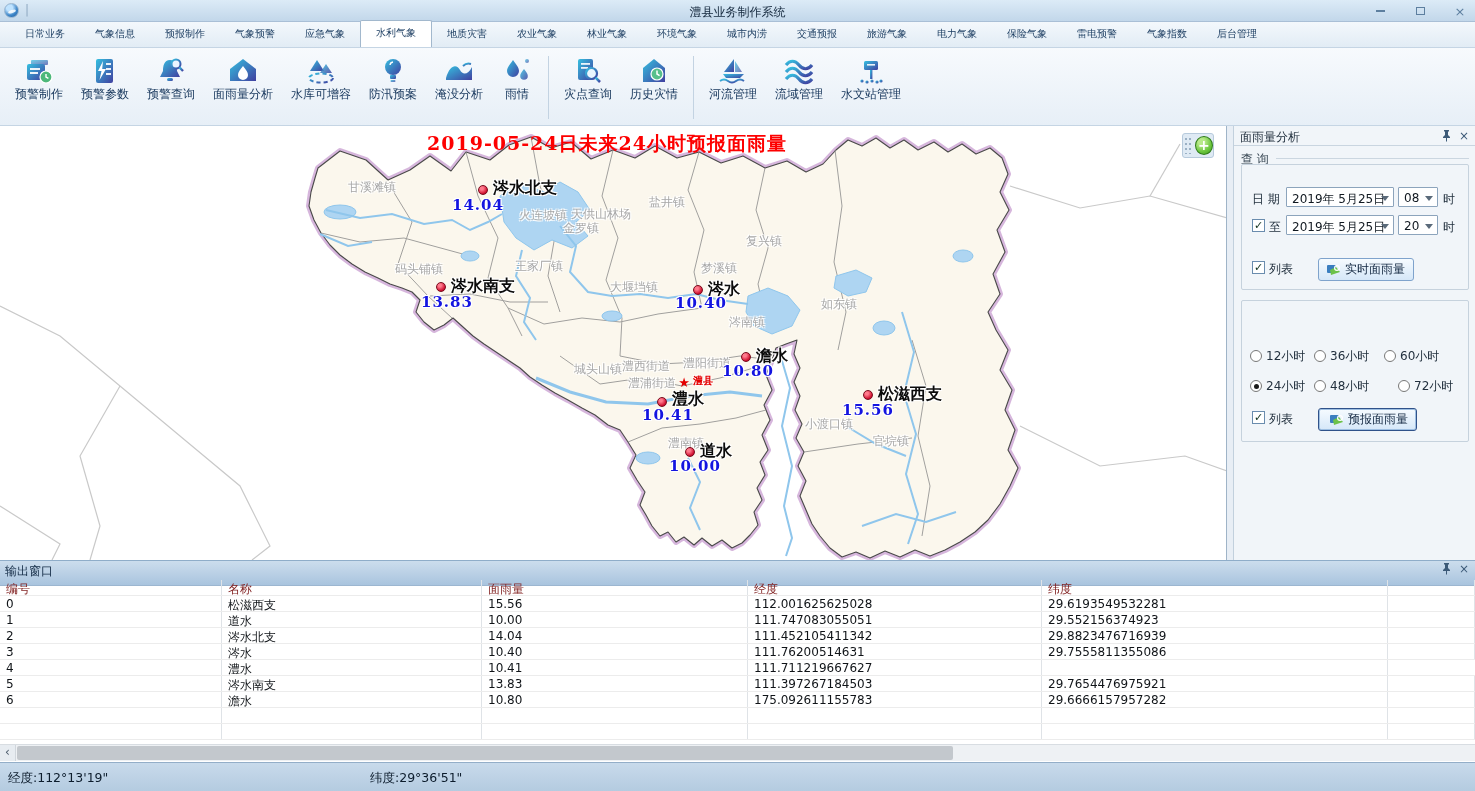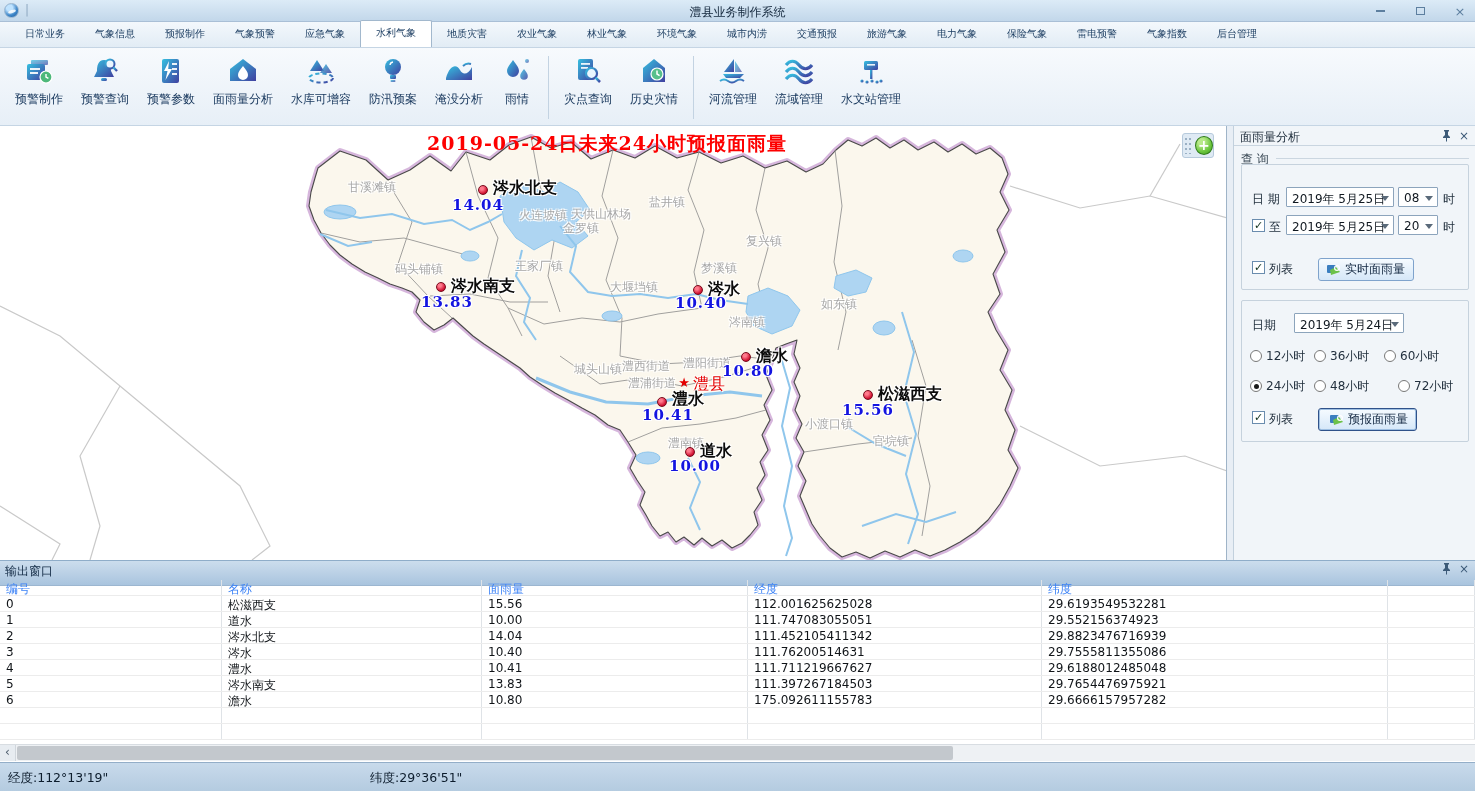--- a/index.html
+++ b/index.html
@@ -32,41 +32,41 @@
 
   
   .toolbar { position:absolute; top:48px; left:0; width:100%; height:78px;
     background:linear-gradient(#f7fafd,#e7eff7); border-bottom:1px solid #c5d5e4;
     display:flex; align-items:stretch; padding:4px 0 2px 6px; }
   .tgroup { display:flex; align-items:stretch; }
   .tdivider { width:1px; background:#c3d3e2; margin:4px 6px; }
   .titem { display:flex; flex-direction:column; align-items:center; justify-content:flex-start;
     padding:4px 9px 2px 9px; border-radius:3px; cursor:default; }
   .titem svg { width:32px; height:30px; }
-  .titem .tlabel { margin-top:5px; font-size:12px; color:#14345a; white-space:nowrap; }
+  .titem .tlabel { font-size:12px; color:#14345a; white-space:nowrap; }
 
   
   .main { position:absolute; top:126px; left:0; width:1475px; height:434px; background:#e8eef5; }
   .map { position:absolute; left:0; top:0; width:1227px; height:434px; background:#fff;
     border-right:1px solid #9fb4c8; overflow:hidden; }
   .map svg.base { position:absolute; left:0; top:0; }
   .map-title { position:absolute; left:607px; top:5px; transform:translateX(-50%); white-space:nowrap;
     font-family:"DejaVu Serif","Liberation Serif",serif; font-weight:bold; font-size:19px; color:#fd0000; letter-spacing:1px; }
   .town { position:absolute; transform:translateX(-50%); white-space:nowrap; font-size:12px; color:#a7a7a7;
     text-shadow:1px 1px 0 #fff,-1px -1px 0 #fff,1px -1px 0 #fff,-1px 1px 0 #fff; }
   .stn-dot { position:absolute; width:10px; height:10px; border-radius:50%; transform:translate(-50%,-50%);
     background:radial-gradient(circle at 35% 30%, #ff7a8c 0 20%, #cf1030 70%, #8d0b20 100%); border:1px solid #7a0a1c; }
   .stn-name { position:absolute; white-space:nowrap; font-family:"DejaVu Serif","Liberation Serif",serif;
     font-weight:bold; font-size:16px; color:#0b0b0b;
     text-shadow:1px 1px 0 #fff,-1px -1px 0 #fff,1px -1px 0 #fff,-1px 1px 0 #fff; }
   .stn-val { position:absolute; white-space:nowrap; font-family:"DejaVu Serif","Liberation Serif",serif;
     font-weight:bold; font-size:15px; color:#1414e0; letter-spacing:1px;
     text-shadow:1px 1px 0 #fff,-1px -1px 0 #fff,1px -1px 0 #fff,-1px 1px 0 #fff; }
   .county-star { position:absolute; color:#e40000; font-size:13px; transform:translate(-50%,-50%); }
-  .county-name { position:absolute; color:#e40000; font-size:16px; font-weight:normal; white-space:nowrap;
+  .county-name { position:absolute; color:#e40000; font-size:10px; font-weight:bold; white-space:nowrap;
     text-shadow:1px 1px 0 #fff,-1px -1px 0 #fff; }
   .zoom-fab { position:absolute; left:1182px; top:7px; width:32px; height:25px; background:#dfeaf4;
     border:1px solid #b7cadc; border-radius:3px; display:flex; align-items:center; }
   .fab-grip2 { width:2px; height:16px; margin-left:2px;
     background:repeating-linear-gradient(#9ab0c4 0 2px, transparent 2px 5px); }
   .fab-plus { width:19px; height:19px; margin-left:4px; border-radius:50%;
     background:radial-gradient(circle at 35% 30%, #b8e98a 0 20%, #6cc63e 60%, #3f9a22 100%);
     border:1px solid #2f7a1a; color:#fff; font-weight:bold; font-size:14px; line-height:17px; text-align:center; }
 
   
@@ -96,21 +96,21 @@
   .pbtn.focused { border:1px solid #30528a; box-shadow:0 0 0 1px #9ebfe2 inset;padding-left:11px; }
 
   
   .output { position:absolute; top:560px; left:0; width:1475px; height:202px; background:#fff; }
   .out-header { position:absolute; top:0; left:0; width:100%; height:26px;
     background:linear-gradient(#ccdded,#a9c4de); border-top:1px solid #8fadc9; border-bottom:1px solid #9cb6d0; }
   .out-title { position:absolute; left:5px; top:2px; font-size:12px; color:#142c46; }
   .grid { position:absolute; left:0; top:20px; width:1475px; }
   .grow { position:relative; display:grid; grid-template-columns:222px 260px 266px 294px 346px 1fr; height:16px; }
   .gcell { padding:1px 0 0 6px; font-size:12px; color:#101418; border-right:1px solid #dfe3e7; white-space:nowrap; overflow:hidden; }
-  .grow.header .gcell { color:#3b82f6; }
+  .grow.header .gcell { color:#7f1d1d; }
   .grow.line { border-bottom:1px solid #ececec; }
   .hscroll { position:absolute; left:0; top:184px; width:1475px; height:17px; background:#eef1f4; border-top:1px solid #d8dde2; }
   .hs-btn { position:absolute; left:0; top:0; width:16px; height:16px; background:#e7ecf1; color:#4a5a6a;
     text-align:center; line-height:14px; font-size:12px; border-right:1px solid #d0d6dc; }
   .hs-thumb { position:absolute; left:17px; top:1px; width:936px; height:14px; background:#c3c8cd; border-radius:2px; }
 
   
   .statusbar { position:absolute; top:762px; left:0; width:1475px; height:29px;
     background:linear-gradient(#c8daeb,#b4cbe0); border-top:1px solid #93aec8; }
   .sb-item { position:absolute; top:7px; font-size:12.5px; color:#0c1c2c; }
@@ -173,36 +173,36 @@
             <rect x="4" y="7" width="18" height="16" rx="2" fill="url(#gi)"></rect>
             <rect x="7" y="11" width="10" height="2" fill="#fff" opacity=".9"></rect>
             <rect x="7" y="15" width="8" height="2" fill="#fff" opacity=".9"></rect>
             <circle cx="23" cy="20" r="6" fill="#4db87a" stroke="#fff" stroke-width="1.2"></circle>
             <path d="M23 17v3l2.4 1.4" stroke="#fff" stroke-width="1.4" fill="none"></path>
           </svg>
         <span class="tlabel">预警制作</span>
       </div>
       <div class="titem">
         <svg viewBox="0 0 32 28">
-            <path d="M15 3c-6 0-7 6-7 11l-3 6h20l-3-6c0-5-1-11-7-11z" fill="url(#gi)"></path>
-            <rect x="12" y="21" width="6" height="3" rx="1.5" fill="url(#gi)"></rect>
-            <circle cx="21" cy="7" r="4.5" fill="#eaf6ff" stroke="url(#gi)" stroke-width="2"></circle>
-            <path d="M24.4 10.4 28 14" stroke="url(#gi)" stroke-width="2.4"></path>
-          </svg>
-        <span class="tlabel">预警查询</span>
-      </div>
-      <div class="titem">
-        <svg viewBox="0 0 32 28">
             <rect x="7" y="2" width="17" height="24" rx="2" fill="url(#gi)"></rect>
             <rect x="17" y="6" width="5" height="2" fill="#fff" opacity=".9"></rect>
             <rect x="17" y="11" width="5" height="2" fill="#fff" opacity=".9"></rect>
             <rect x="17" y="16" width="5" height="2" fill="#fff" opacity=".9"></rect>
             <polygon points="14,4 9,14 12.5,14 10.5,23 17,12 13.2,12" fill="#fff"></polygon>
           </svg>
         <span class="tlabel">预警参数</span>
+      </div>
+      <div class="titem">
+        <svg viewBox="0 0 32 28">
+            <path d="M15 3c-6 0-7 6-7 11l-3 6h20l-3-6c0-5-1-11-7-11z" fill="url(#gi)"></path>
+            <rect x="12" y="21" width="6" height="3" rx="1.5" fill="url(#gi)"></rect>
+            <circle cx="21" cy="7" r="4.5" fill="#eaf6ff" stroke="url(#gi)" stroke-width="2"></circle>
+            <path d="M24.4 10.4 28 14" stroke="url(#gi)" stroke-width="2.4"></path>
+          </svg>
+        <span class="tlabel">预警查询</span>
       </div>
       <div class="titem">
         <svg viewBox="0 0 32 28">
             <path d="M16 2 29 12v12H3V12Z" fill="url(#gi)"></path>
             <path d="M16 9c3.2 4.2 5 6.2 5 9a5 5 0 0 1-10 0c0-2.8 1.8-4.8 5-9z" fill="#fff"></path>
           </svg>
         <span class="tlabel">面雨量分析</span>
       </div>
       <div class="titem">
         <svg viewBox="0 0 32 28">
@@ -448,24 +448,20 @@
                 <rect x="0" y="1" width="9" height="8" rx="1" fill="#3a7ec0"></rect>
                 <polygon points="4,11 13,8 9,3 3,6" fill="#6cc24a"></polygon>
                 <circle cx="10" cy="4" r="2.4" fill="none" stroke="#fff" stroke-width="1.2"></circle>
               </svg>
             <span>实时面雨量</span>
           </span>
         </div>
       </div>
 
       <div class="gbox" style="top:174px;height:142px">
-        <div class="prow" style="top:12px">
-          <span class="plabel" style="left:10px">日期</span>
-          <span class="psel" style="left:52px;width:110px"><span>2019年 5月24日</span><span class="caret"></span></span>
-        </div>
         <div class="prow" style="top:44px">
           <span class="radio-item" style="left:8px"><span class="rad"></span><span>12小时</span></span>
           <span class="radio-item" style="left:72px"><span class="rad"></span><span>36小时</span></span>
           <span class="radio-item" style="left:142px"><span class="rad"></span><span>60小时</span></span>
         </div>
         <div class="prow" style="top:74px">
           <span class="radio-item" style="left:8px"><span class="rad checked"></span><span>24小时</span></span>
           <span class="radio-item" style="left:72px"><span class="rad"></span><span>48小时</span></span>
           <span class="radio-item" style="left:156px"><span class="rad"></span><span>72小时</span></span>
         </div>
@@ -534,21 +530,20 @@
           <span class="gcell">10.40</span>
           <span class="gcell">111.76200514631</span>
           <span class="gcell">29.7555811355086</span>
           <span class="gcell"></span>
       </div>
       <div class="grow line">
         <span class="gcell">4</span>
           <span class="gcell">澧水</span>
           <span class="gcell">10.41</span>
           <span class="gcell">111.711219667627</span>
-          <span class="gcell">29.6188012485048</span>
           <span class="gcell"></span>
       </div>
       <div class="grow line">
         <span class="gcell">5</span>
           <span class="gcell">涔水南支</span>
           <span class="gcell">13.83</span>
           <span class="gcell">111.397267184503</span>
           <span class="gcell">29.7654476975921</span>
           <span class="gcell"></span>
       </div>

